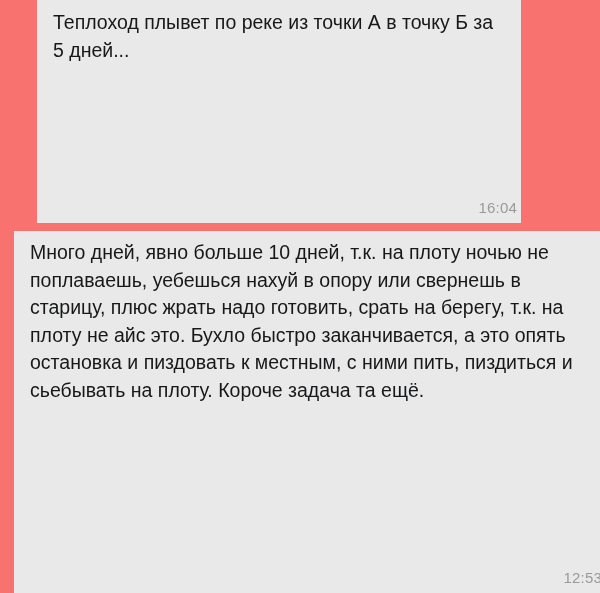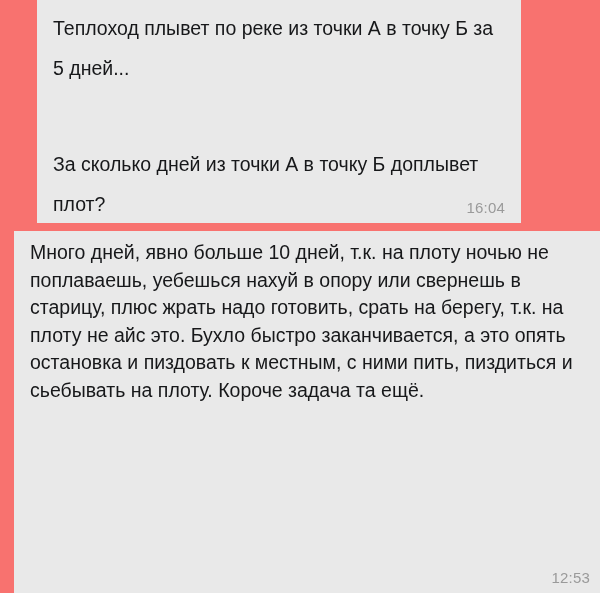--- a/index.html
+++ b/index.html
@@ -33,53 +33,52 @@
     height: 223px;
   }
   .bubble-2 {
     left: 14px;
     top: 231px;
     width: 592px;
     height: 362px;
   }
   .msg-text {
     font-size: 19.5px;
-    line-height: 40px;
+    line-height: 28px;
     color: #17181a;
     white-space: pre-wrap;
     word-wrap: break-word;
   }
   .msg-text.p {
     margin: 0;
   }
   .para-gap {
     height: 28px;
   }
   .timestamp {
     position: absolute;
-    right: 16px;
+    right: 4px;
     bottom: 7px;
     font-size: 15px;
     color: #9a9a9a;
     letter-spacing: 0.2px;
   }
   .bubble-2 .msg-text {
     line-height: 27.6px;
   }
 </style>
 </head>
 <body>
 
 <div class="screen">
 
   <div class="bubble bubble-1">
     <p class="msg-text p">Теплоход плывет по реке из точки А в точку Б за 5 дней...</p>
     <div class="para-gap"></div>
     <div class="para-gap"></div>
-    <p class="msg-text p">За сколько дней из точки А в точку Б доплывет плот?</p>
     <span class="timestamp">16:04</span>
   </div>
 
   <div class="bubble bubble-2">
     <p class="msg-text p">Много дней, явно больше 10 дней, т.к. на плоту ночью не поплаваешь, уебешься нахуй в опору или свернешь в старицу, плюс жрать надо готовить, срать на берегу, т.к. на плоту не айс это. Бухло быстро заканчивается, а это опять остановка и пиздовать к местным, с ними пить, пиздиться и сьебывать на плоту. Короче задача та ещё.</p>
     <span class="timestamp">12:53</span>
   </div>
 
 </div>
 

